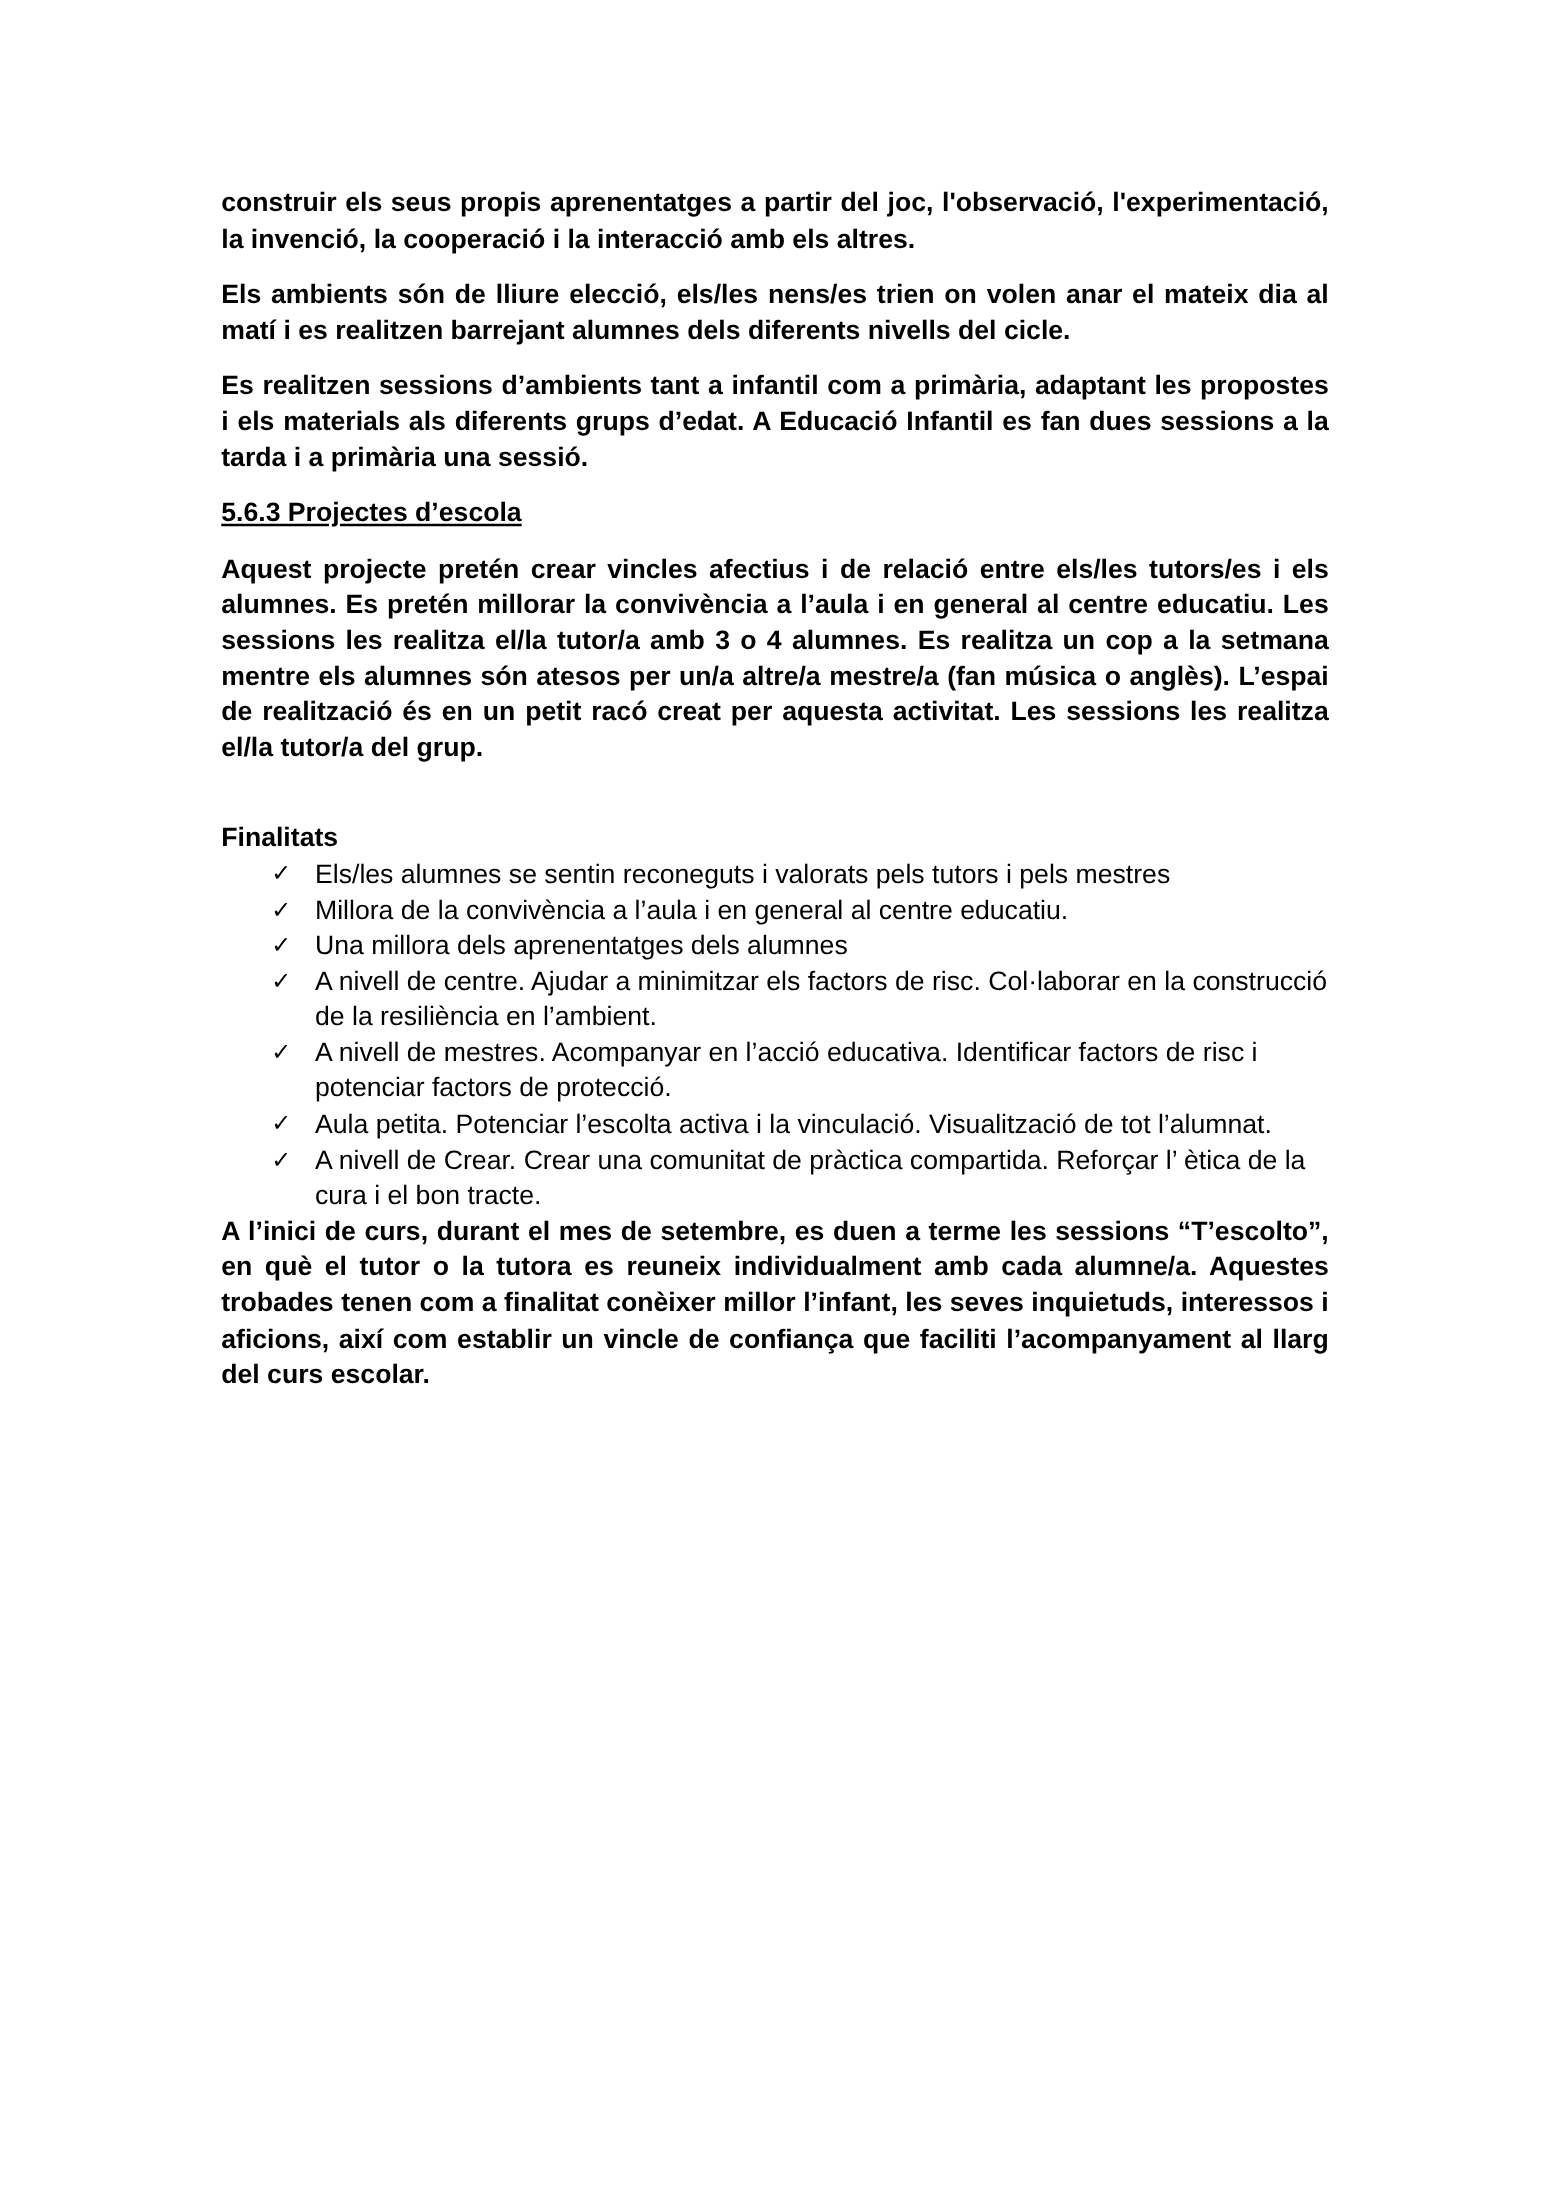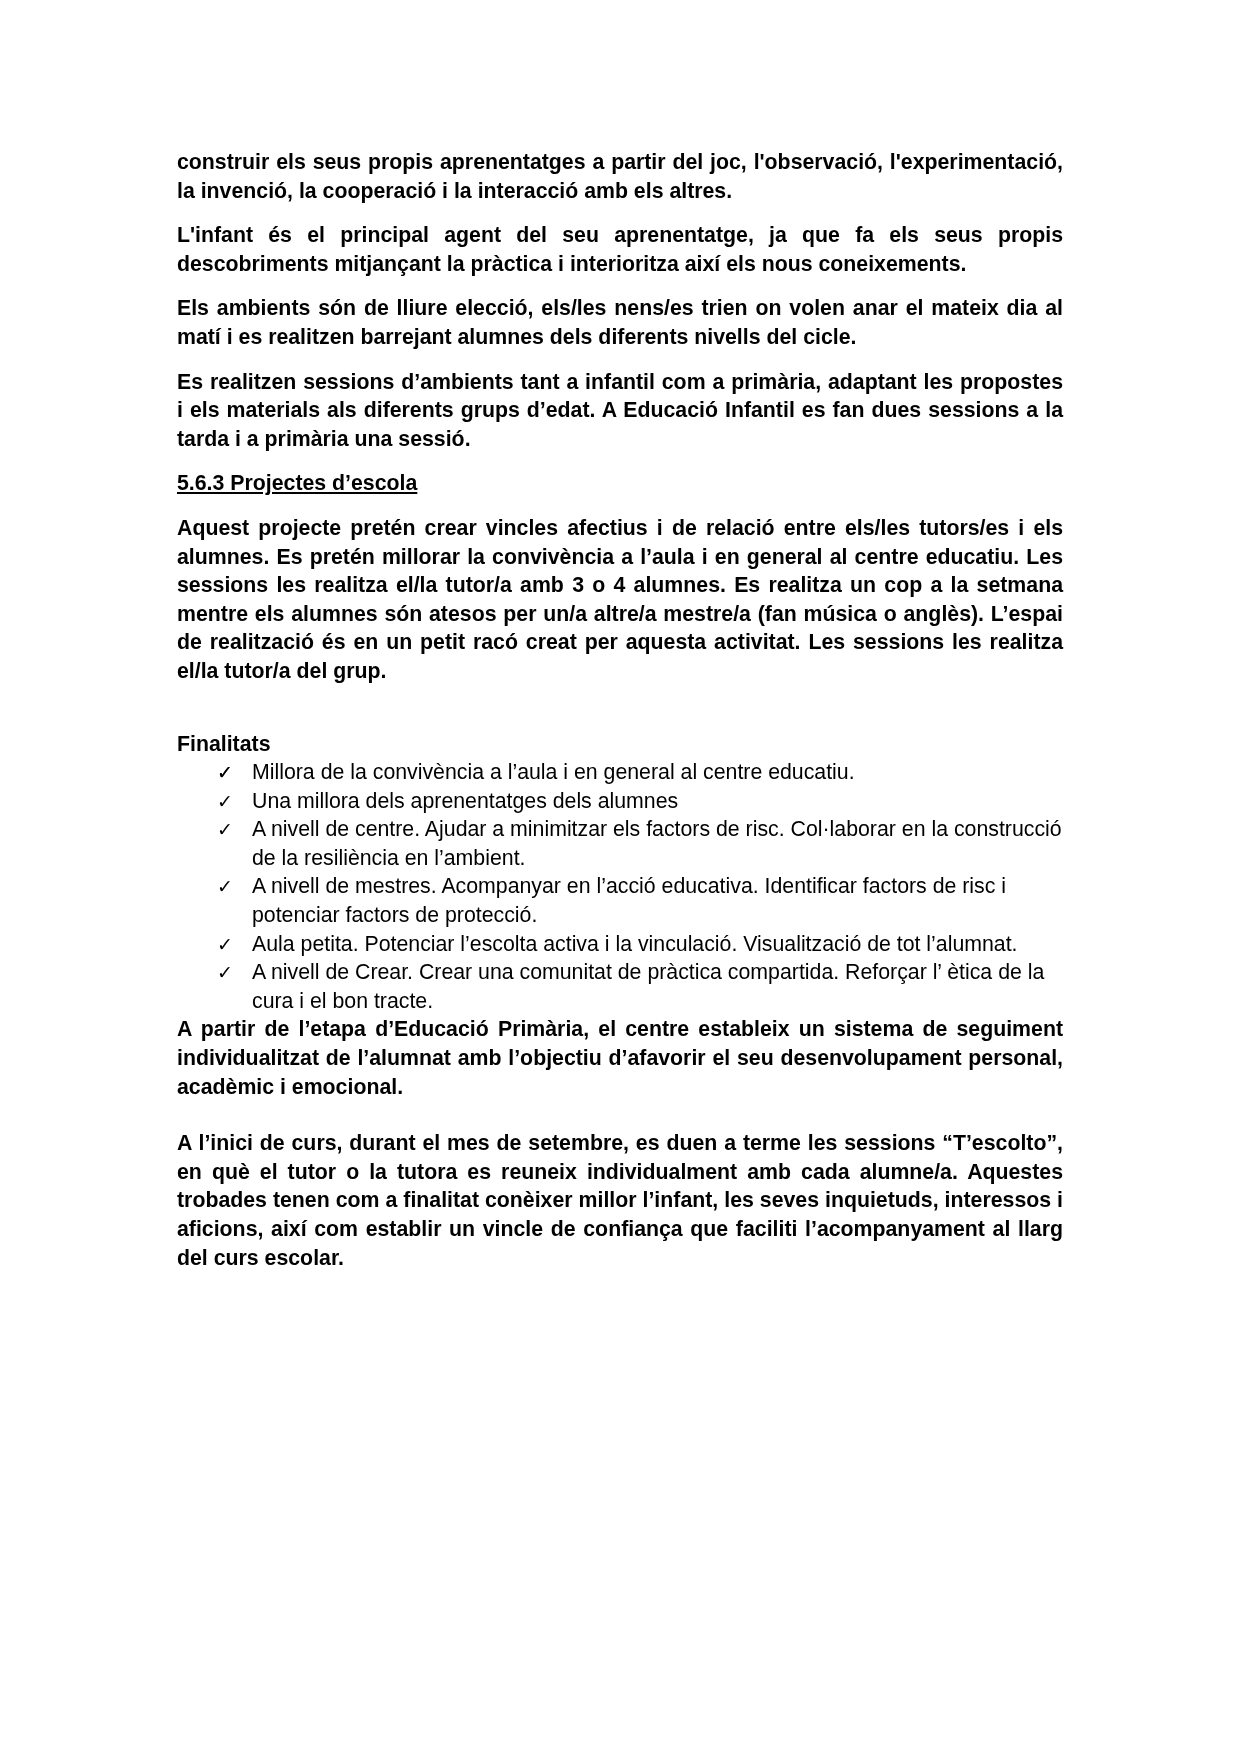--- a/index.html
+++ b/index.html
@@ -65,38 +65,36 @@
       margin-bottom: 72px;
     }
     .para-big { margin-bottom: 28px; }
   </style>
 </head>
 <body>
 
 <div class="page">
 
   <p class="para">construir els seus propis aprenentatges a partir del joc, l'observació, l'experimentació, la invenció, la cooperació i la interacció amb els altres.</p>
-  <p class="para">L'infant és el principal agent del seu aprenentatge, ja que fa els seus propis descobriments mitjançant la pràctica i interioritza així els nous coneixements.</p>
   <p class="para">Els ambients són de lliure elecció, els/les nens/es trien on volen anar el mateix dia al matí i es realitzen barrejant alumnes dels diferents nivells del cicle.</p>
   <p class="para">Es realitzen sessions d’ambients tant a infantil com a primària, adaptant les propostes i els materials als diferents grups d’edat. A Educació Infantil es fan dues sessions a la tarda i a primària una sessió.</p>
 
   <p class="h-section">5.6.3 Projectes d’escola</p>
 
 
   <p class="para">Aquest projecte pretén crear vincles afectius i de relació entre els/les tutors/es  i els alumnes. Es pretén millorar  la convivència a l’aula i en general al centre educatiu. Les sessions les realitza el/la tutor/a amb 3 o 4 alumnes. Es realitza un cop a la setmana  mentre els alumnes són atesos per un/a altre/a mestre/a (fan música o anglès). L’espai de realització és en un petit racó creat per aquesta activitat.  Les sessions les realitza el/la tutor/a del grup.</p>
 
   <p class="label-finalitats">Finalitats</p>
 
   <ul class="checklist">
-    <li><span class="check">✓</span></li>
+    <li><span class="check">✓</span><span>Els/les  alumnes se sentin reconeguts i valorats pels tutors i pels mestres</span></li>
     <li><span class="check">✓</span><span>Millora de la convivència a l’aula i en general al centre educatiu.</span></li>
     <li><span class="check">✓</span><span>Una millora dels aprenentatges dels alumnes</span></li>
     <li><span class="check">✓</span><span>A nivell de centre. Ajudar a minimitzar els factors de risc. Col·laborar en la construcció de la resiliència en l’ambient.</span></li>
     <li><span class="check">✓</span><span>A nivell de mestres. Acompanyar en l’acció educativa. Identificar factors de risc i potenciar factors de protecció.</span></li>
     <li><span class="check">✓</span><span>Aula petita. Potenciar l’escolta activa i la vinculació. Visualització de  tot l’alumnat.</span></li>
     <li><span class="check">✓</span><span>A nivell de Crear. Crear una comunitat de pràctica compartida. Reforçar l’ ètica de la cura i el bon tracte.</span></li>
   </ul>
 
 
-  <p class="para-big">A partir de l’etapa d’Educació Primària, el centre estableix un sistema de seguiment individualitzat de l’alumnat amb l’objectiu d’afavorir el seu desenvolupament personal, acadèmic i emocional.</p>
   <p class="para">A l’inici de curs, durant el mes de setembre, es duen a terme les sessions “T’escolto”, en què el tutor o la tutora es reuneix individualment amb cada alumne/a. Aquestes trobades tenen com a finalitat conèixer millor l’infant, les seves inquietuds, interessos i aficions, així com establir un vincle de confiança que faciliti l’acompanyament al llarg del curs escolar.</p>
 
 </div>
 
 </body></html>

